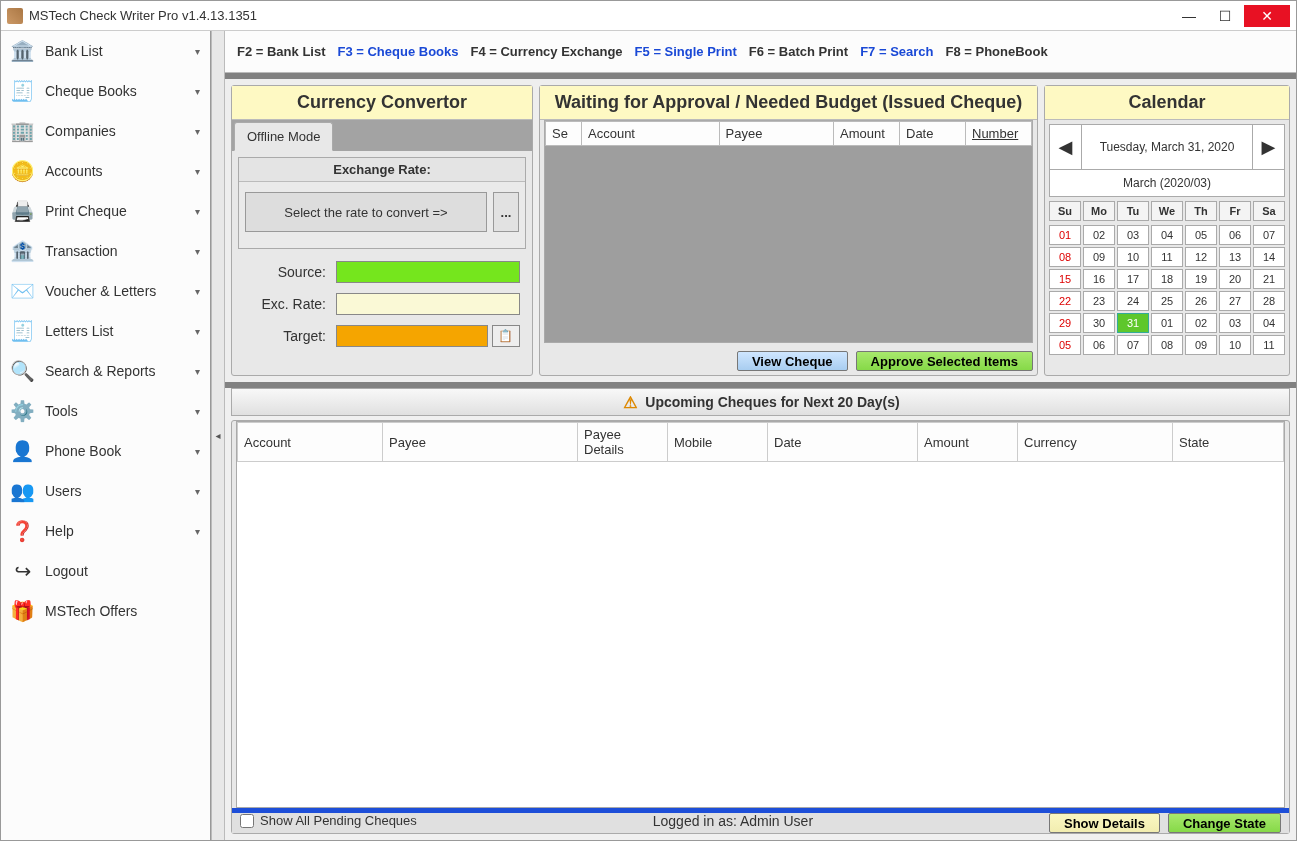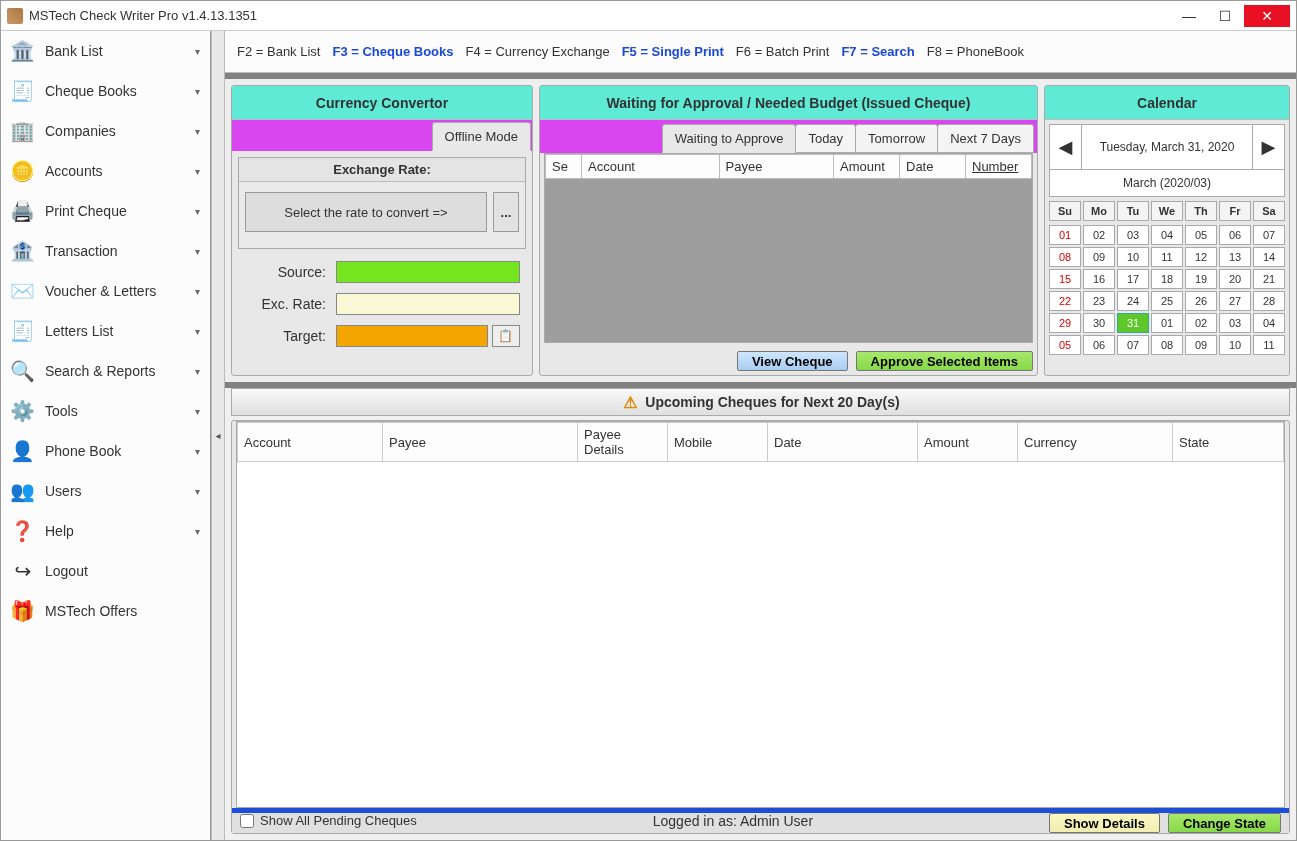--- a/index.html
+++ b/index.html
@@ -16,29 +16,29 @@
 .collapse-btn { width: 14px; background: #e8e8e8; border-left: 1px solid #bbb; border-right: 1px solid #bbb; display:flex; align-items:center; justify-content:center; font-size:10px; color:#555; }
 .sidebar { flex: 1; background: #fcfcfc; }
 .sidebar-item { height: 40px; display: flex; align-items: center; padding: 0 8px; cursor: pointer; position: relative; }
 .sidebar-item .icon { width: 28px; height: 28px; margin-right: 8px; display: flex; align-items:center; justify-content:center; font-size: 20px; }
 .sidebar-item .chev { position: absolute; right: 10px; font-size: 10px; color: #666; }
 .sidebar-item .lbl { font-size: 14px; color: #333; }
 .content { flex: 1; display: flex; flex-direction: column; min-width: 0; }
 .shortcut-bar { height: 42px; display: flex; align-items: center; padding: 0 12px; gap: 6px; background: #fcfcfc; border-bottom: 1px solid #bbb; font-size: 13px; }
 .shortcut-bar span { white-space: nowrap; }
 .sc.blue { color: #1a49d6; font-weight: bold; }
-.sc.black { color: #333; font-weight: normal; }
+.sc.black { color: #333; font-weight: bold; }
 .divider { height: 6px; background: #818181; }
 .top-panels { display: flex; padding: 6px; gap: 6px; background: #eee; }
 .panel { background: #e8e8e8; border: 1px solid #aaa; border-radius: 3px; display: flex; flex-direction: column; }
-.panel-title { height: 34px; display: flex; align-items: center; justify-content: center; font-weight: bold; font-size: 14px; background: #5eead4; border-bottom: 1px solid #bbb; }
+.panel-title { height: 34px; display: flex; align-items: center; justify-content: center; font-weight: bold; font-size: 18px; background: #fef9c3; border-bottom: 1px solid #bbb; }
 .cc-panel { width: 302px; }
 .wa-panel { flex: 1; }
 .cal-panel { width: 246px; }
-.tabs { display: flex; background: #d946ef; justify-content: flex-end; }
+.tabs { display: flex; background: #a3a3a3; }
 .tab { padding: 6px 12px; border: 1px solid #aaa; background: #f4f4f4; font-size: 13px; cursor:pointer; margin-right:-1px; border-top-left-radius:3px; border-top-right-radius:3px;}
 .tab.active { background: #e8e8e8; border-bottom: 1px solid #e8e8e8; position: relative; z-index:1; }
 .cc-body { padding: 6px; }
 .rate-box { border: 1px solid #aaa; background: #eaeaea; }
 .rate-box .hdr { text-align: center; font-weight: bold; padding: 4px; border-bottom: 1px solid #bbb; background: #e4e4e4; }
 .rate-sel-row { display: flex; padding: 10px 6px 16px 6px; gap: 6px; }
 .rate-sel { flex:1; height: 40px; border: 1px solid #999; background: #ddd; display:flex; align-items:center; justify-content:center; font-size:13px; color:#333; }
 .rate-btn { width: 26px; height: 40px; border: 1px solid #999; background: #e2e2e2; display:flex; align-items:center; justify-content:center; font-weight:bold; }
 .cc-fields { padding: 12px 6px; }
 .cc-row { display: flex; align-items: center; margin-bottom: 10px; }
@@ -220,26 +220,20 @@
                 <div class="fld orange"></div>
                 <div class="copybtn">📋</div>
               </div>
             </div>
           </div>
         </div>
 
         <div class="panel wa-panel">
           <div class="panel-title">Waiting for Approval / Needed Budget (Issued Cheque)</div>
           <div class="wa-body">
-            <div class="tabs wa-tabs" id="wa-tabs">
-                <div class="tab active">Waiting to Approve</div>
-                <div class="tab">Today</div>
-                <div class="tab">Tomorrow</div>
-                <div class="tab">Next 7 Days</div>
-              </div>
             <div class="wa-grid">
               <table>
                   <thead>
                     <tr id="wa-cols">
                       <th style="width: 36px;">Se</th>
                       <th style="width: auto;">Account</th>
                       <th style="width: auto;">Payee</th>
                       <th style="width: 66px;">Amount</th>
                       <th style="width: 66px;">Date</th>
                       <th style="width: 66px; text-decoration: underline;">Number</th>

